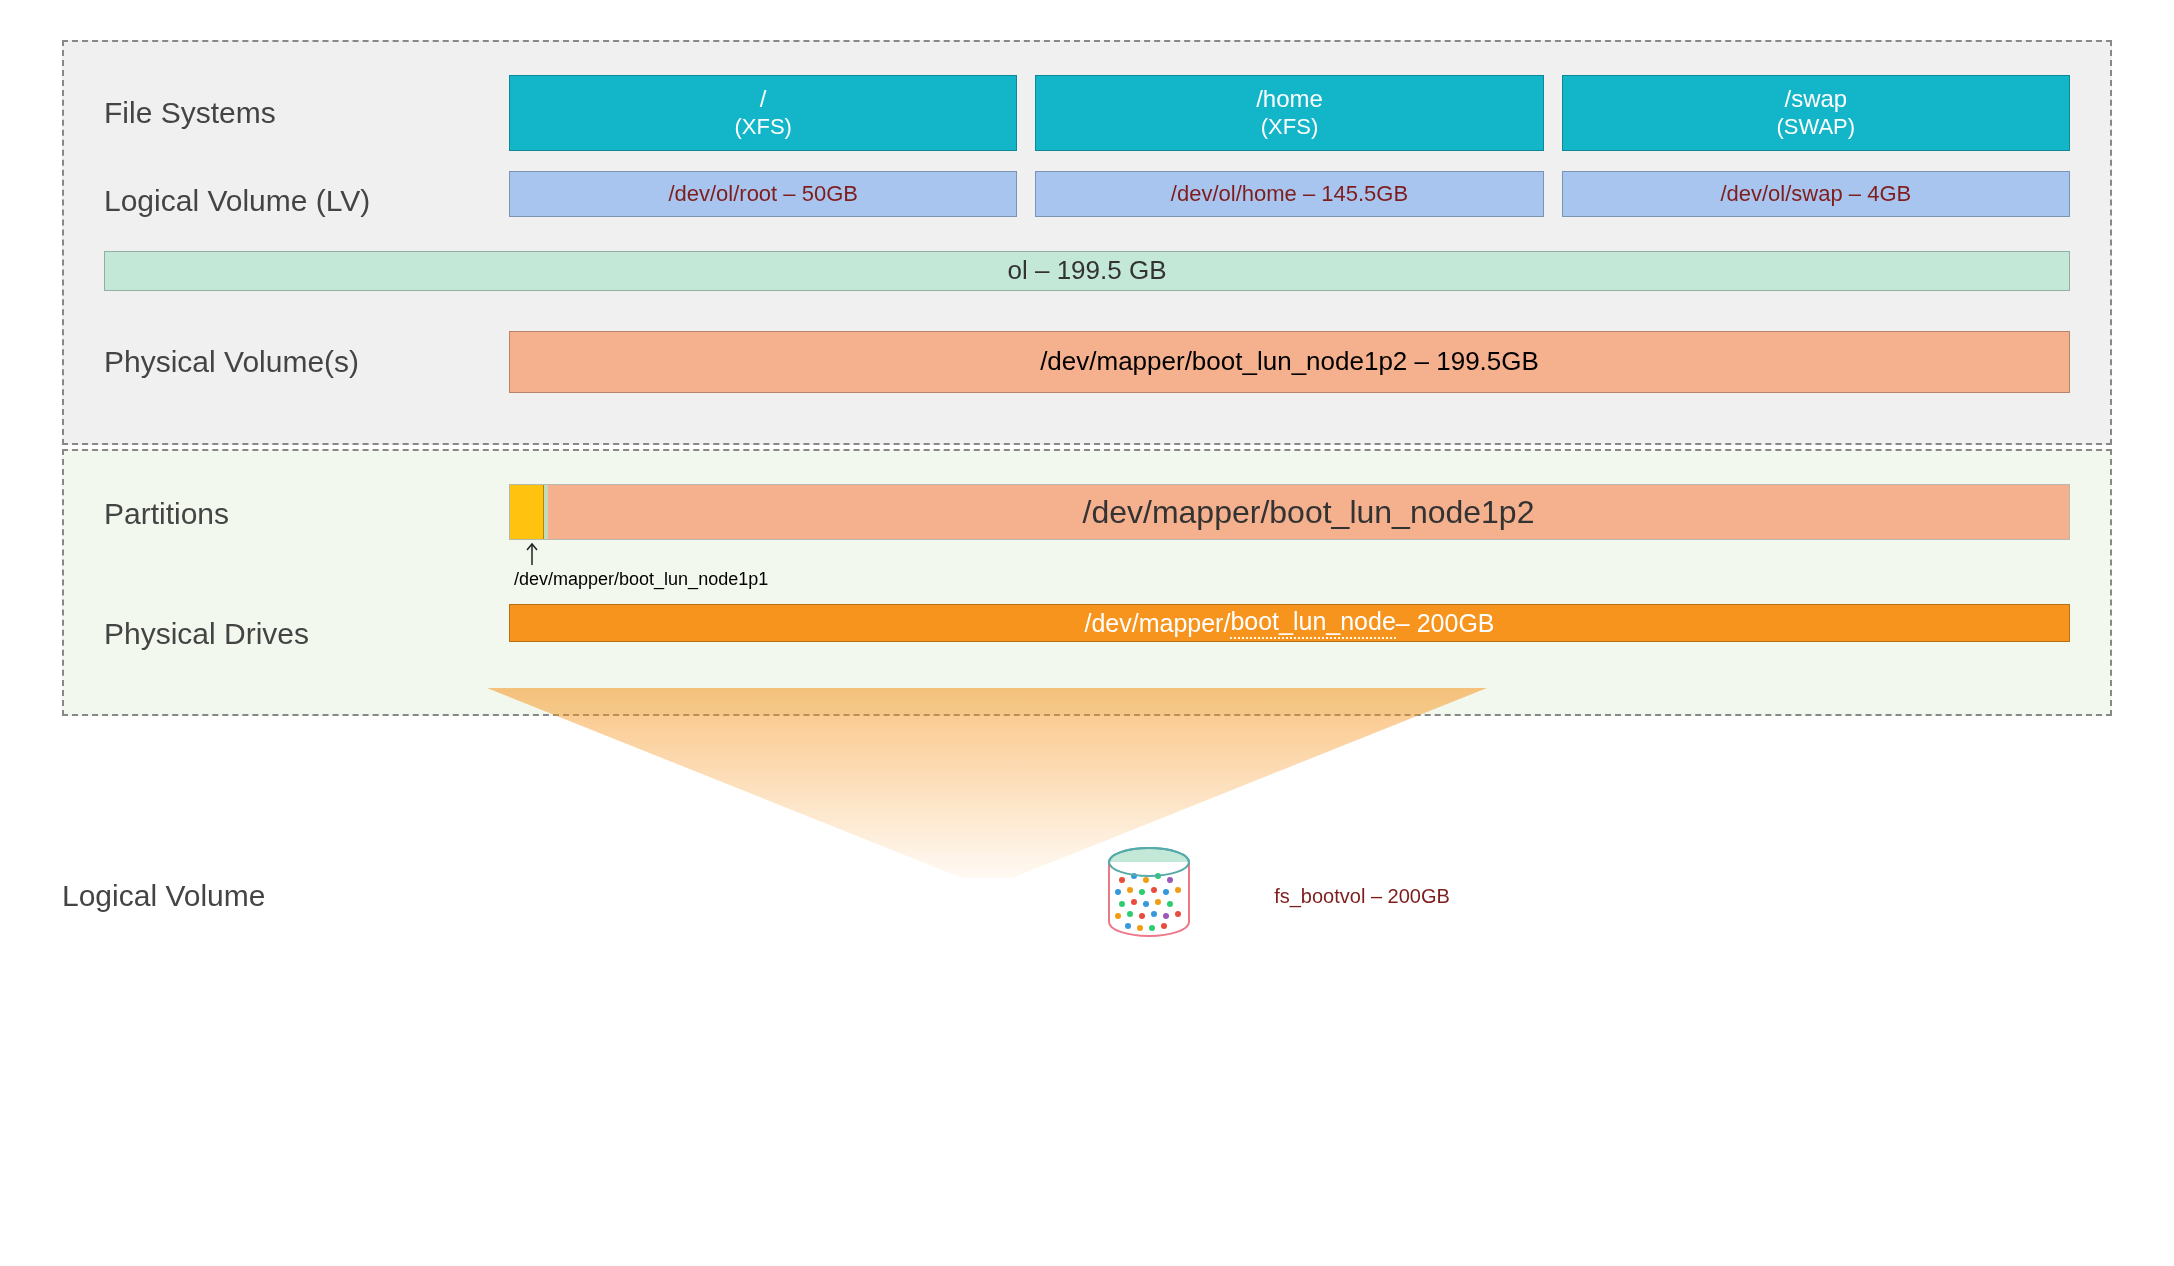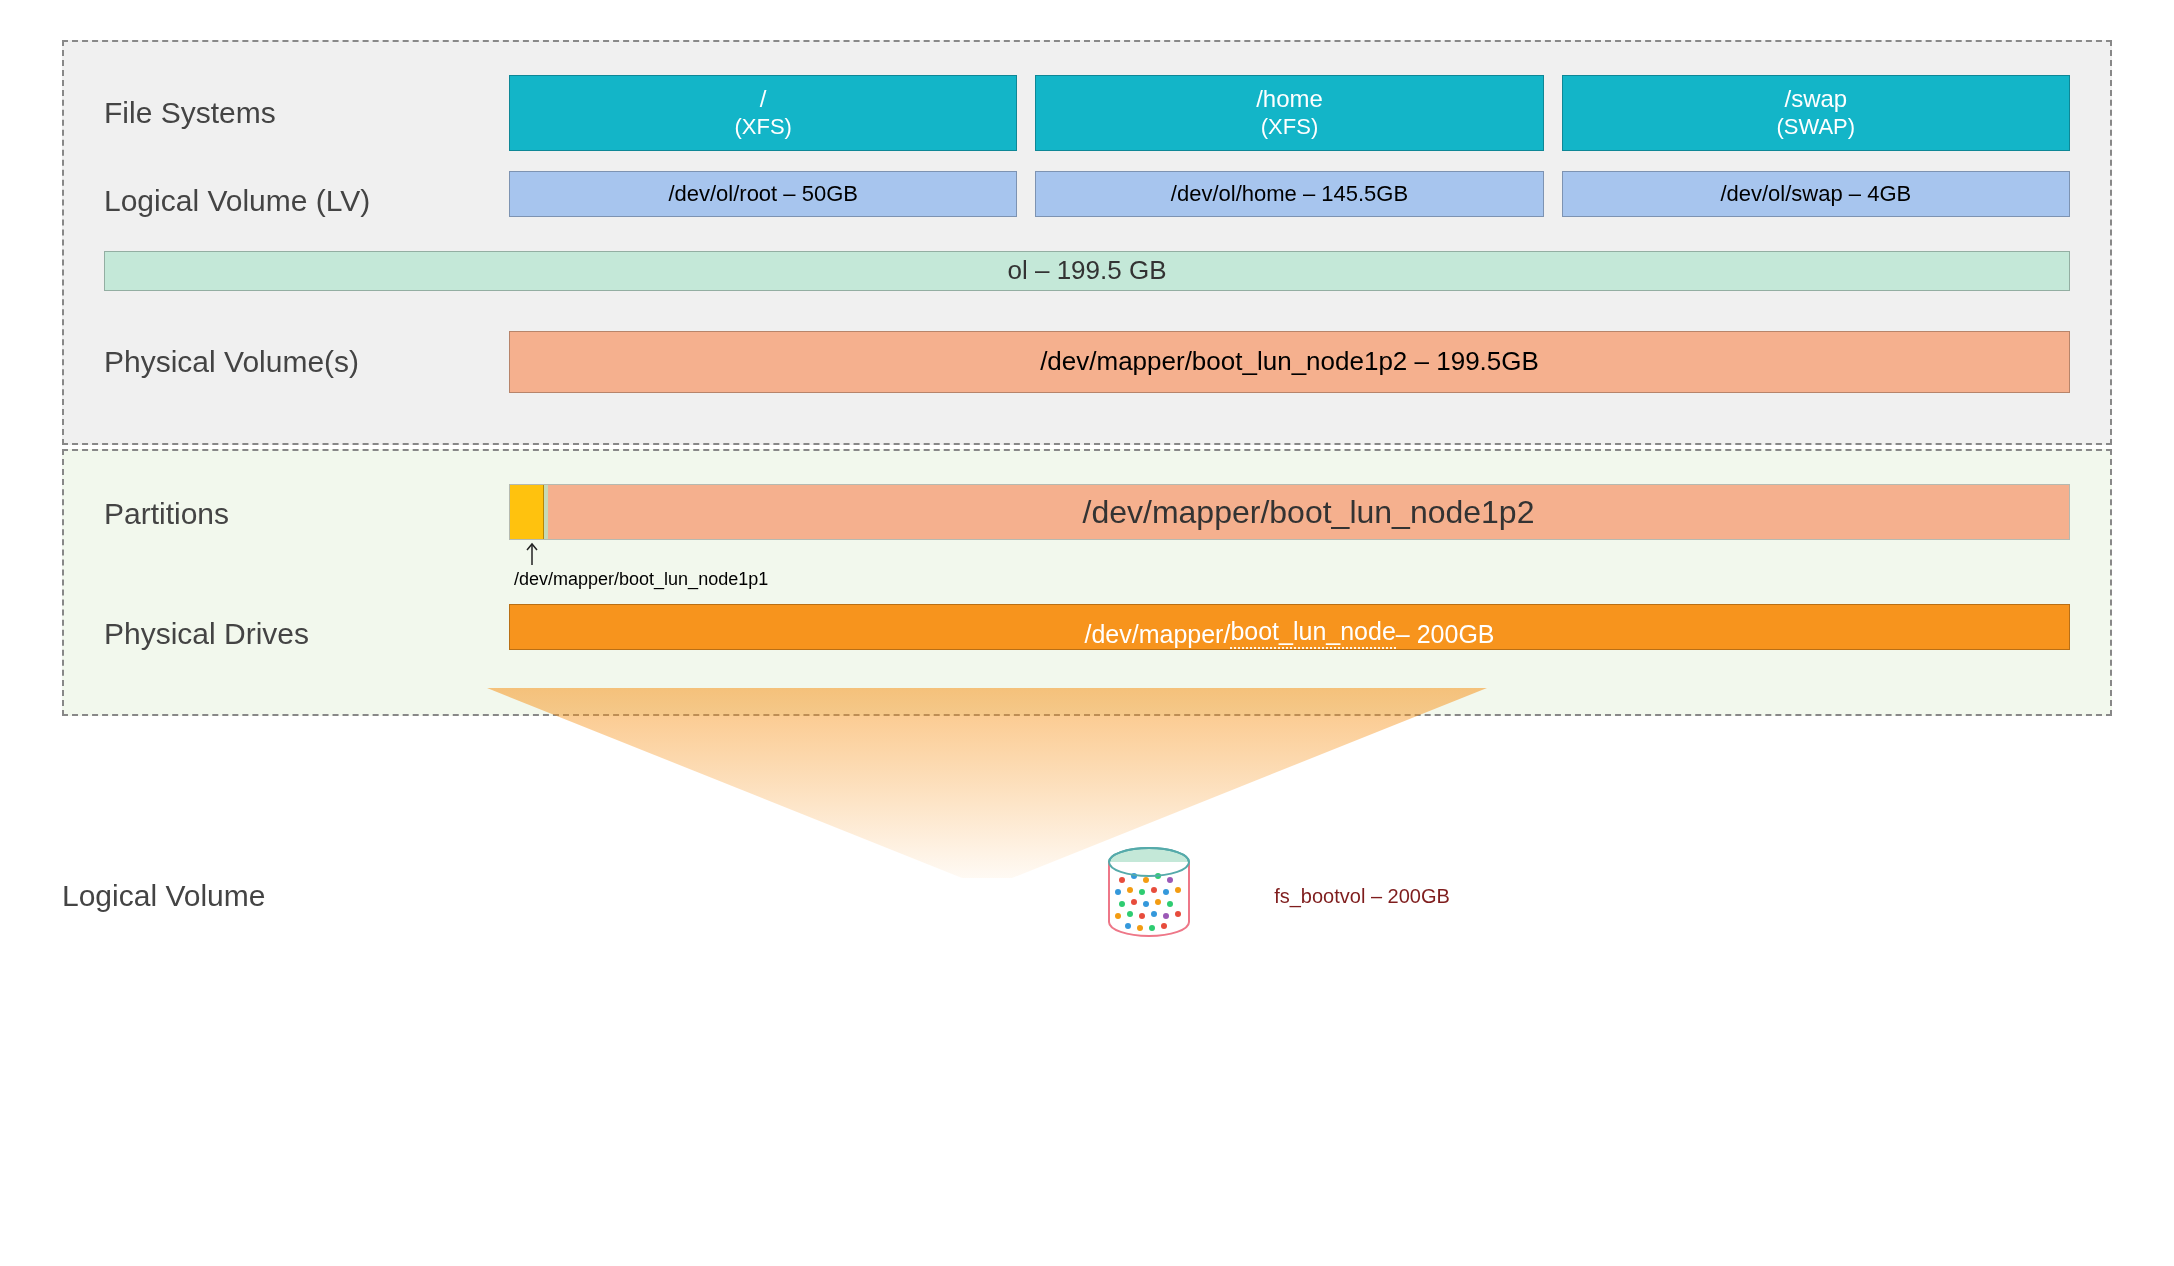--- a/index.html
+++ b/index.html
@@ -63,21 +63,21 @@
     align-items: center;
     justify-content: center;
     text-align: center;
     border: 1px solid rgba(0,0,0,.25);
     line-height: 1.2;
     font-weight: 300;
   }
   .fs-box, .lv-box { flex-basis: 33.333%; }
   .fs-box { background: var(--teal); color:#fff; font-size:24px; height:76px; }
   .fs-box .sub { font-size:22px; }
-  .lv-box { background: var(--lblue); color:#000000; font-size:22px; height:46px; }
+  .lv-box { background: var(--lblue); color:#7f1d1d; font-size:22px; height:46px; }
   .vg-box { flex: 1; background: var(--mint); color:#333; font-size:26px; height:40px; }
   .pv-box { flex: 1; background: var(--salmon); color:#000000; font-size:26px; height:62px; }
   .partitions {
     flex: 1;
     height: 56px;
     display: flex;
     border: 1px solid rgba(0,0,0,.25);
     position: relative;
   }
   .part-p1 { background: var(--yellow); width: 34px; border-right:1px solid rgba(0,0,0,.3); }
@@ -90,24 +90,24 @@
     display: flex;
     flex-direction: column;
     align-items: flex-start;
     font-size: 18px;
     color: #000000;
   }
   .p1-arrow svg { margin-left: 4px; }
   .p1-arrow .txt { margin-top:2px; margin-left:-6px; white-space: nowrap; }
   .pd-bar {
     flex: 1;
-    height: 46px;
+    height: 38px;
     background: var(--orange);
     border: 1px solid rgba(0,0,0,.25);
-    display:flex; align-items:flex-end; justify-content:center;
+    display:flex; align-items:center; justify-content:center;
     color:#fff; font-size:25px;
     position: relative;
   }
   .pd-bar .dotted { border-bottom: 2px dotted rgba(255,255,255,.9); padding-bottom:1px; }
   .storage-row {
     display: flex;
     align-items: center;
     margin-top: 130px;
     position: relative;
   }

